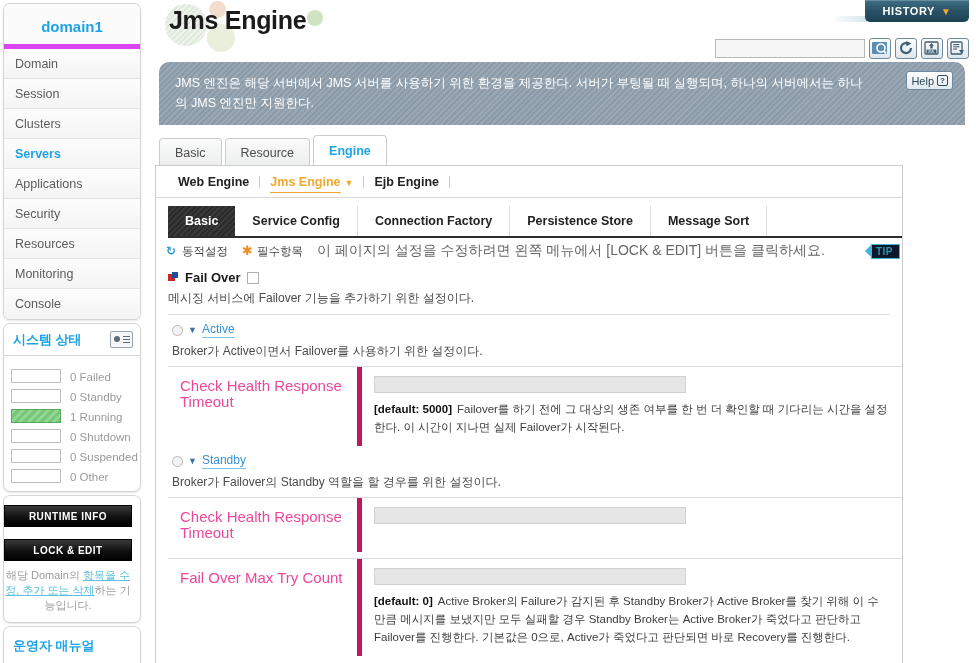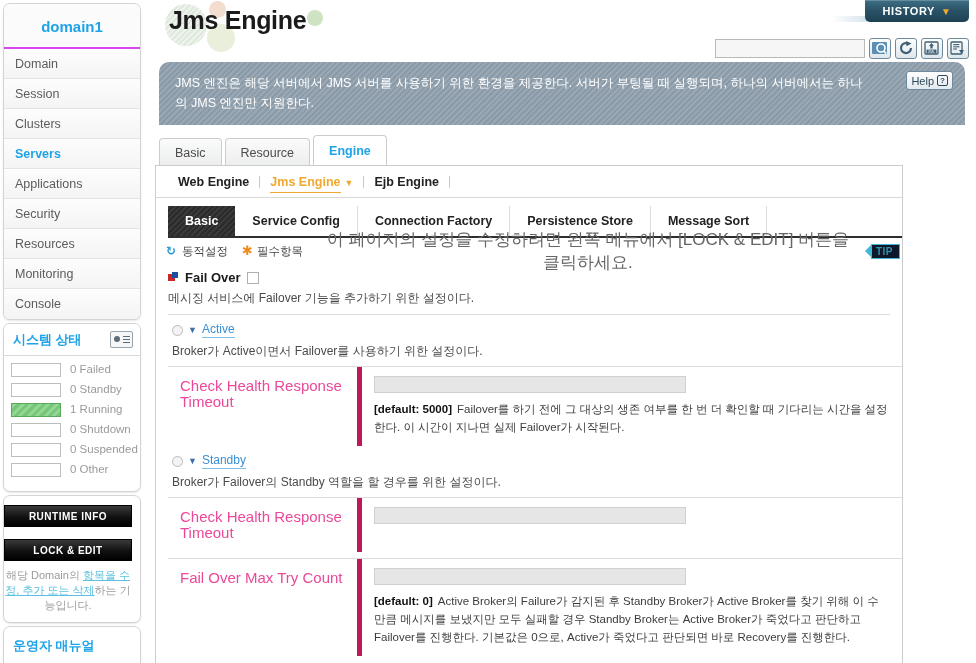--- a/index.html
+++ b/index.html
@@ -25,21 +25,21 @@
     border-radius: 7px;
     box-shadow: 0 1px 2px rgba(0,0,0,0.10);
     overflow: hidden;
   }
   #domain-title {
     height: 45px; line-height: 45px;
     text-align: center;
     font-size: 15px; font-weight: bold;
     color: #1fa3e8;
     background: #fbfbfb;
-    border-bottom: 2px solid #d946ef;
+    border-bottom: 5px solid #d946ef;
   }
   .nav-item {
     height: 30px; line-height: 30px;
     padding-left: 11px;
     font-size: 12.5px;
     color: #5c5c5c;
     background: linear-gradient(to bottom,#fdfdfd 0%,#f4f4f4 100%);
     border-bottom: 1px solid #e3e3e3;
     cursor: pointer;
     white-space: nowrap;
@@ -67,21 +67,21 @@
     background:#5d6b78;
   }
   .monitor-ico::after {
     content:''; position:absolute; left:12px; top:4px;
     width:7px;height:1px;
     background:#5d6b78;
     box-shadow: 0 3px 0 #5d6b78, 0 6px 0 #5d6b78;
   }
   #sys-list { padding: 7px 0 8px 0; }
   .sys-row {
-    display: flex; align-items: flex-start;
+    display: flex; align-items: flex-end;
     height: 20px;
     padding-left: 7px;
   }
   .sys-bar {
     width: 50px; height: 14px;
     border: 1px solid #bdbdbd;
     background: #ffffff;
   }
   .sys-bar.on {
     background: repeating-linear-gradient(-45deg,#76c878 0 3px,#94d695 3px 6px);
@@ -301,21 +301,21 @@
     display:flex; align-items:center;
     padding: 0 2px 0 10px;
     font-size: 11.5px;
   }
   #legend .lg { display:flex; align-items:center; gap:4px; color:#444; margin-right:14px;}
   .dyn-ico{
     width:12px;height:12px;
     color:#2e9bd6;font-size:12px;line-height:12px;font-weight:bold;
   }
   .req-ico{ color:#f08c1e; font-size:13px; line-height:12px; font-weight:bold;}
-  #notice { flex:1; text-align:center; font-size:17px; color:#666; }
+  #notice { flex:1; text-align:left; font-size:14px; color:#666; }
   #tip-badge {
     margin-left: 6px;
     display:inline-flex; align-items:center;
   }
   #tip-badge .arrow {
     width:0;height:0;
     border-top:6px solid transparent;
     border-bottom:6px solid transparent;
     border-right:6px solid #44b7d8;
   }

